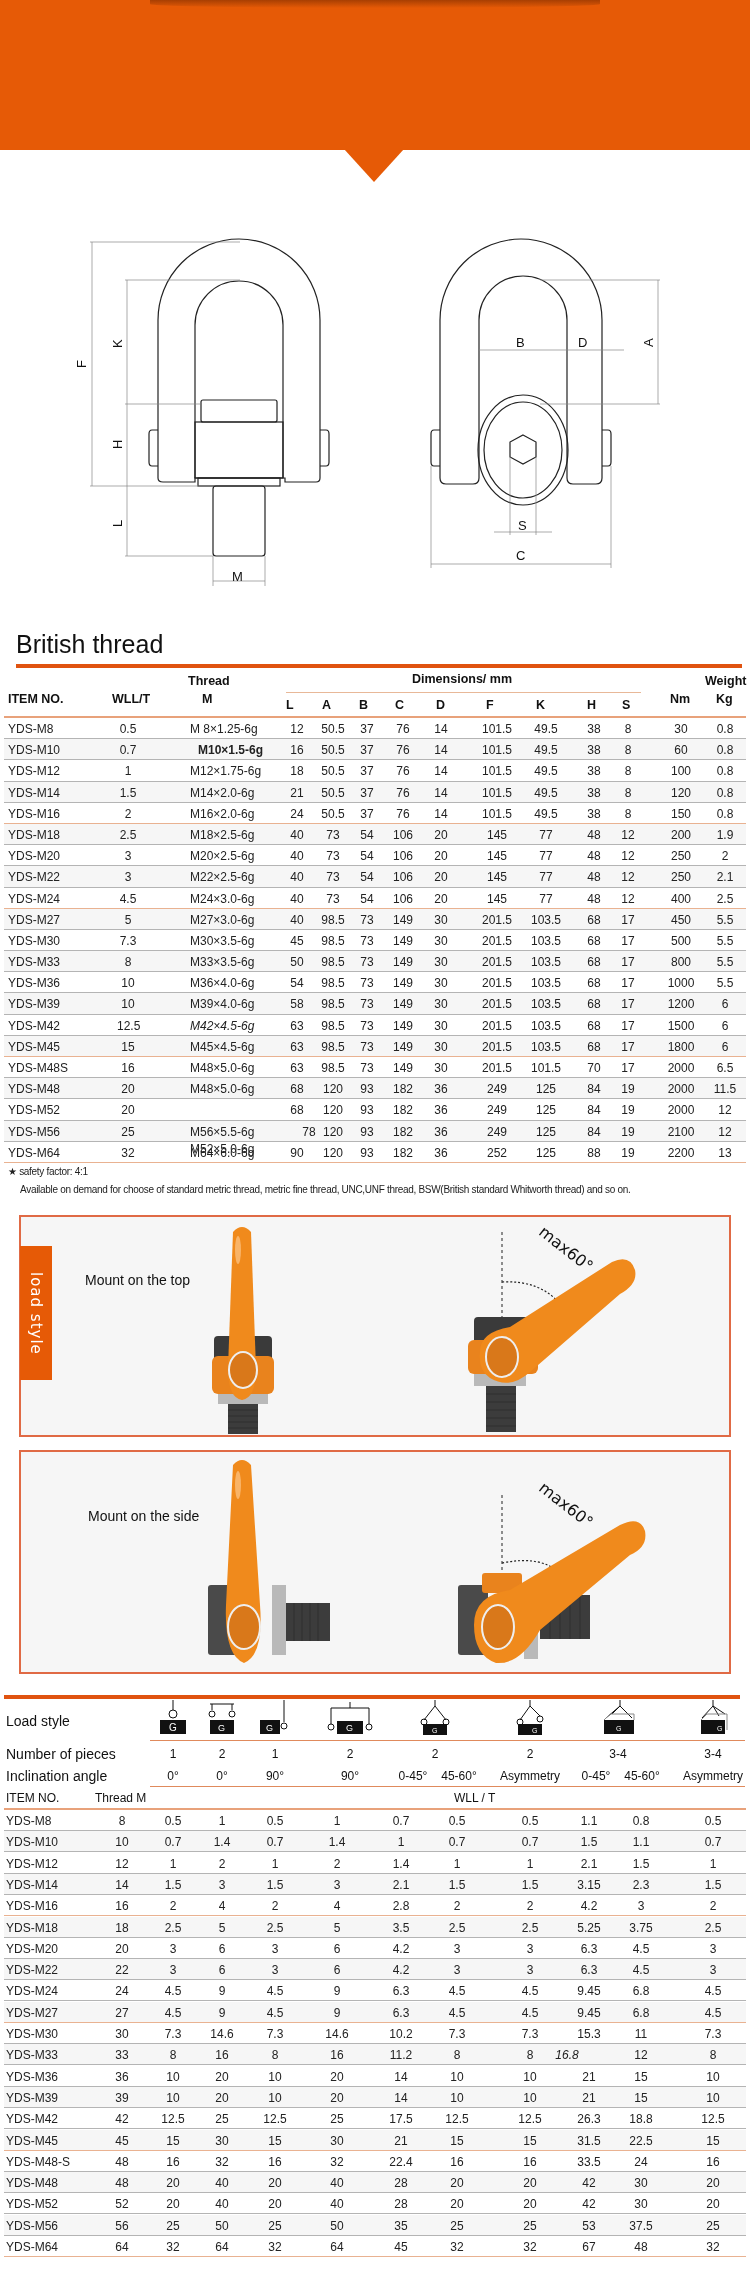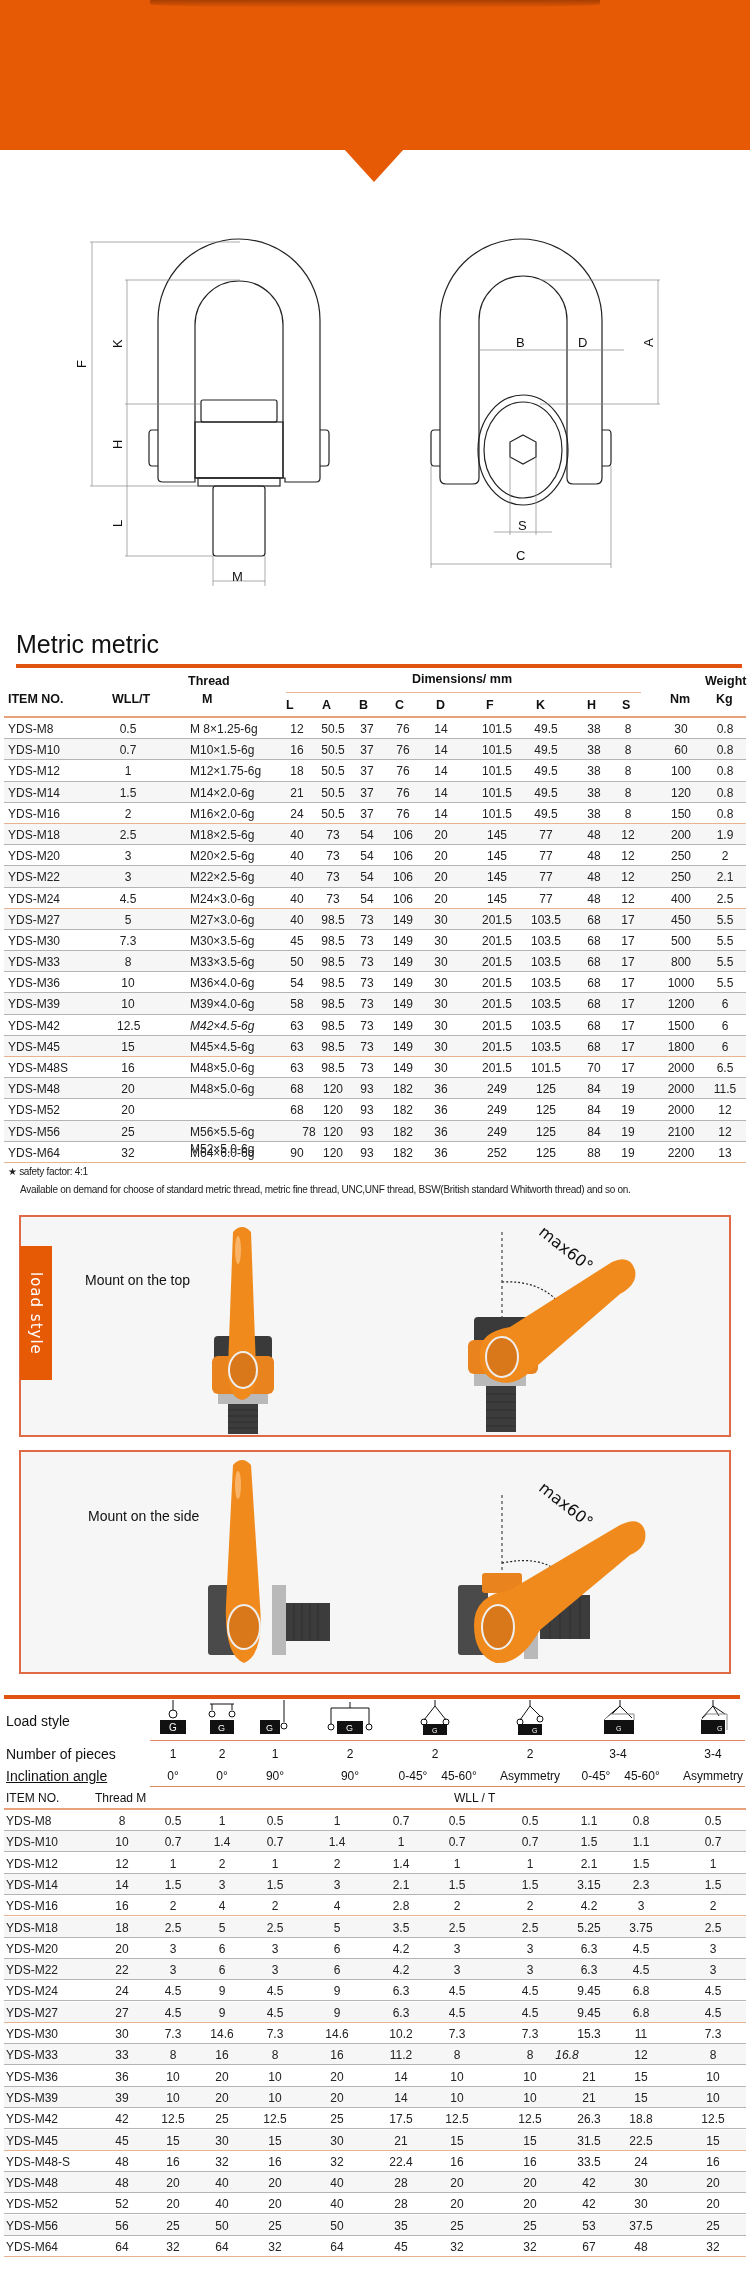--- a/index.html
+++ b/index.html
@@ -104,21 +104,21 @@
     <text x="122" y="337" transform="rotate(-90 122 337)">L</text>
     <text x="232" y="391">M</text>
     <text x="516" y="157">B</text>
     <text x="578" y="157">D</text>
     <text x="653" y="157" transform="rotate(-90 653 157)">A</text>
     <text x="518" y="340">S</text>
     <text x="516" y="370">C</text>
   </g>
 </svg>
 
-<div class="sec-title">Metric metric</div>
+<div class="sec-title">British thread</div>
 <div class="orange-bar" style="top:664px;width:726px;"></div>
 
 <div class="t1">
   <div class="t1-head">
     <span class="hc" style="left:4px;top:20px;">ITEM NO.</span>
     <span class="hc" style="left:108px;top:20px;">WLL/T</span>
     <span class="hc" style="left:184px;top:2px;">Thread</span>
     <span class="hc" style="left:198px;top:20px;">M</span>
     <span class="hc" style="left:408px;top:0px;">Dimensions/ mm</span>
     <div class="dims-rule"></div>
@@ -148,21 +148,21 @@
         <span class="" style="left: 473px; width: 40px;">101.5</span>
         <span class="" style="left: 522px; width: 40px;">49.5</span>
         <span class="" style="left: 580px; width: 20px;">38</span>
         <span class="" style="left: 616px; width: 16px;">8</span>
         <span class="" style="left: 657px; width: 40px;">30</span>
         <span class="" style="left: 703px; width: 36px;">0.8</span>
       </div>
       <div class="t1-row even">
         <span class="left" style="left: 4px; width: auto;">YDS-M10</span>
         <span class="" style="left: 113px; width: 22px;">0.7</span>
-        <span class="left" style="left: 186px; width: auto;">M10×1.5-6g</span>
+        <span class="left" style="left: 194px; width: auto; font-weight: bold;">M10×1.5-6g</span>
         <span class="" style="left: 284px; width: 18px;">16</span>
         <span class="" style="left: 314px; width: 30px;">50.5</span>
         <span class="" style="left: 353px; width: 20px;">37</span>
         <span class="" style="left: 386px; width: 26px;">76</span>
         <span class="" style="left: 428px; width: 18px;">14</span>
         <span class="" style="left: 473px; width: 40px;">101.5</span>
         <span class="" style="left: 522px; width: 40px;">49.5</span>
         <span class="" style="left: 580px; width: 20px;">38</span>
         <span class="" style="left: 616px; width: 16px;">8</span>
         <span class="" style="left: 657px; width: 40px;">60</span>
@@ -621,21 +621,21 @@
   <line x1="14" y1="0" x2="14" y2="6" stroke="#111"></line>
     <line x1="14" y1="6" x2="3" y2="18" stroke="#111"></line>
     <line x1="14" y1="6" x2="26" y2="14" stroke="#111"></line>
     <line x1="14" y1="6" x2="20" y2="16" stroke="#111"></line>
   <rect x="2" y="20" width="24" height="14" fill="#111"></rect>
     <path d="M2 20 L8 14 L28 14 L28 30" fill="none" stroke="#888"></path>
     <text x="18" y="31" fill="#fff" font-size="7" font-family="Liberation Sans, sans-serif">G</text>
 </svg>
 
 <div class="t2-label" style="top:1746px;">Number of pieces</div>
-<div class="t2-label" style="top:1768px;text-decoration:underline;">Inclination angle</div>
+<div class="t2-label" style="top:1768px;">Inclination angle</div>
 <div id="t2-styles">
     <div class="t2-val" style="left: 158px; width: 30px; top: 1747px;">1</div>
     <div class="t2-val" style="left: 138px; width: 70px; top: 1769px;">0°</div>
     <div class="t2-val" style="left: 207px; width: 30px; top: 1747px;">2</div>
     <div class="t2-val" style="left: 187px; width: 70px; top: 1769px;">0°</div>
     <div class="t2-val" style="left: 260px; width: 30px; top: 1747px;">1</div>
     <div class="t2-val" style="left: 240px; width: 70px; top: 1769px;">90°</div>
     <div class="t2-val" style="left: 335px; width: 30px; top: 1747px;">2</div>
     <div class="t2-val" style="left: 315px; width: 70px; top: 1769px;">90°</div>
     <div class="t2-val" style="left: 420px; width: 30px; top: 1747px;">2</div>

